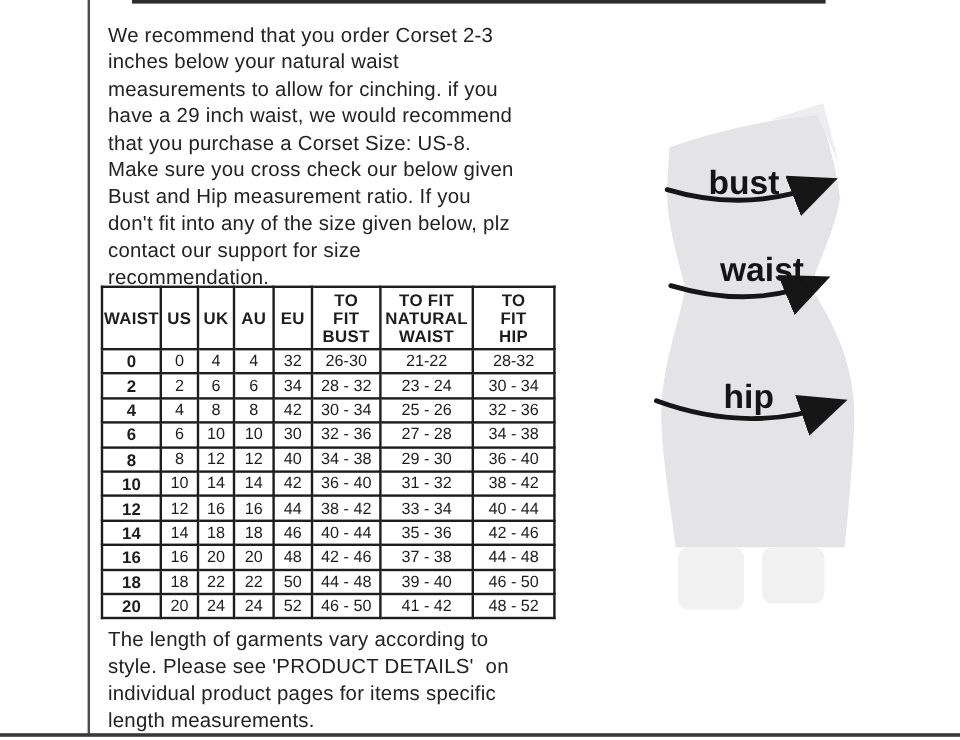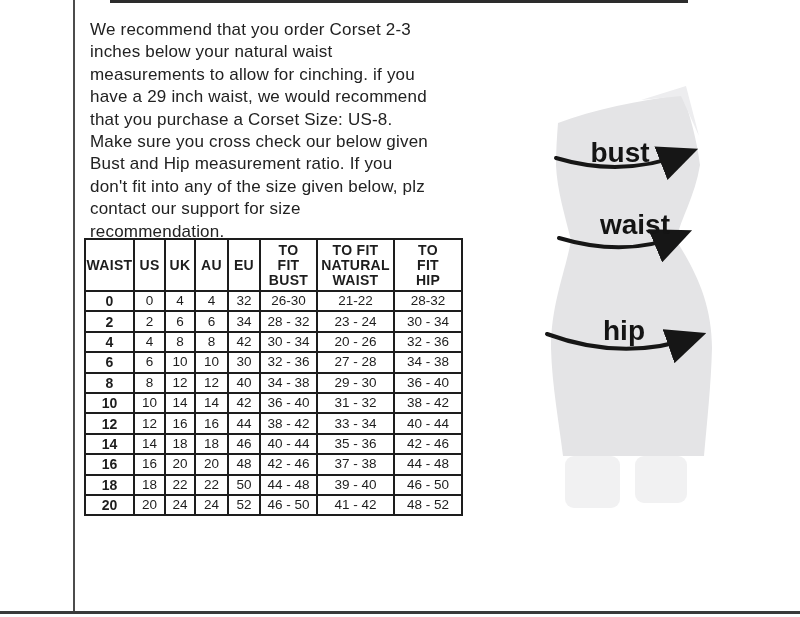--- a/index.html
+++ b/index.html
@@ -111,21 +111,21 @@
           <td>23 - 24</td>
           <td>30 - 34</td>
         </tr>
         <tr>
           <td class="col-first">4</td>
           <td>4</td>
           <td>8</td>
           <td>8</td>
           <td>42</td>
           <td>30 - 34</td>
-          <td>20 - 26</td>
+          <td>25 - 26</td>
           <td>32 - 36</td>
         </tr>
         <tr>
           <td class="col-first">6</td>
           <td>6</td>
           <td>10</td>
           <td>10</td>
           <td>30</td>
           <td>32 - 36</td>
           <td>27 - 28</td>
@@ -197,20 +197,24 @@
           <td>24</td>
           <td>24</td>
           <td>52</td>
           <td>46 - 50</td>
           <td>41 - 42</td>
           <td>48 - 52</td>
         </tr>
       </tbody>
     </table>
 
+  <p class="footer">The length of garments vary according to
+style. Please see 'PRODUCT DETAILS'  on
+individual product pages for items specific
+length measurements.</p>
 
   <svg class="figure" width="205" height="440" viewBox="0 0 205 440">
     <defs>
       <marker id="arrowhead" markerWidth="10" markerHeight="9" refX="7" refY="4.5" orient="auto">
         <path d="M0,0 L10,4.5 L0,9 Z" fill="#161616"></path>
       </marker>
     </defs>
 
     <path d="M35,45
          C70,32 115,22 160,17

